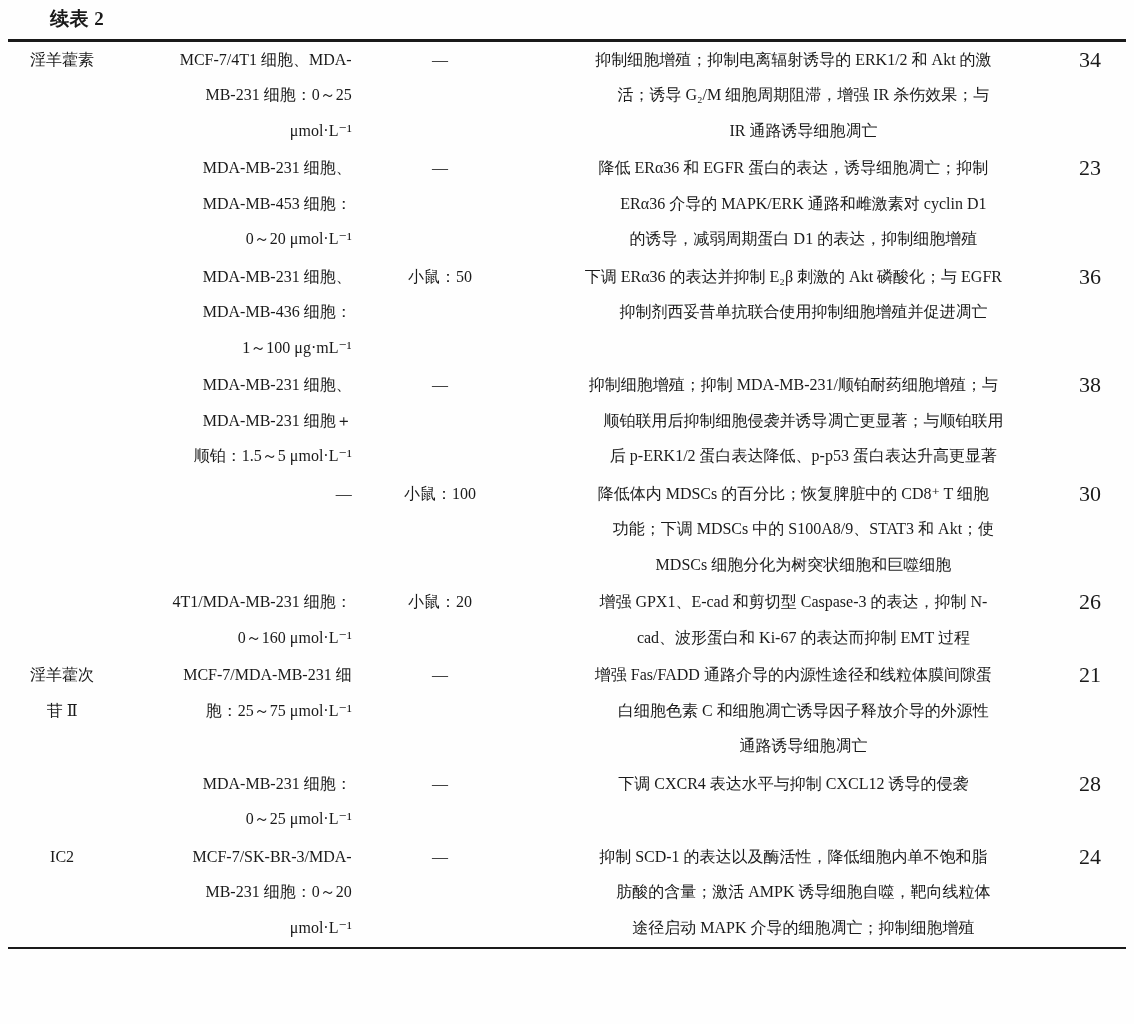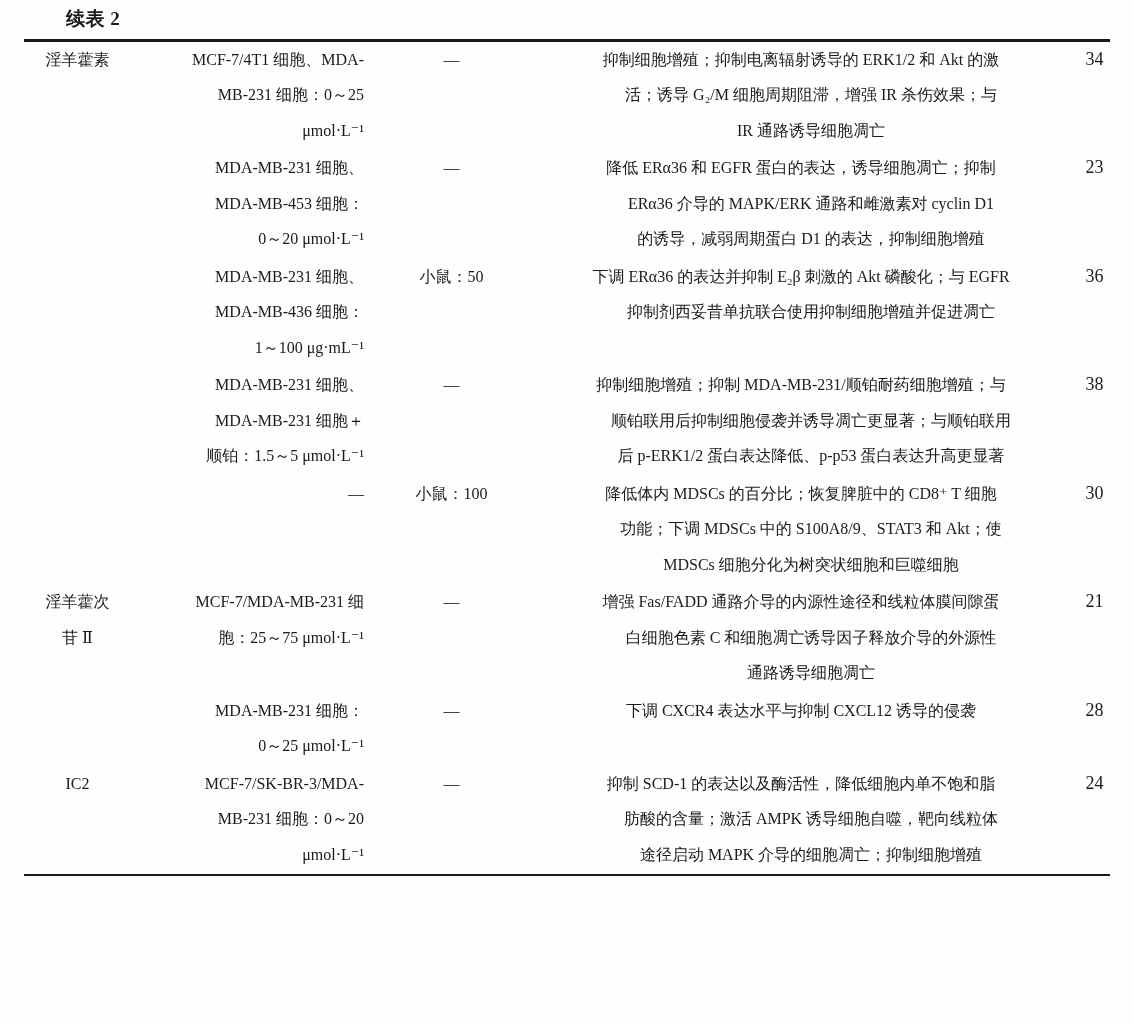--- a/index.html
+++ b/index.html
@@ -14,21 +14,21 @@
     font-family: "Liberation Serif", "DejaVu Serif", serif;
     color: #1a1a1a;
     -webkit-font-smoothing: antialiased;
   }
 
   .page {
     position: relative;
     width: 1134px;
     height: 1024px;
     box-sizing: border-box;
-    padding: 0 24px;
+    padding: 0 8px;
     background: #fefefe;
   }
 
   
   .caption {
     font-size: 19px;
     font-weight: bold;
     letter-spacing: 0.5px;
     padding: 6px 0 6px 42px;
     line-height: 1.4;
@@ -107,21 +107,21 @@
     text-align: center;
   }
   .mech {
     text-align: center;
     padding-left: 4px;
   }
   .mech .ln { display: block; }
   .mech .ln.ind { padding-left: 20px; }
   .ref {
     text-align: center;
-    font-size: 18px;
+    font-size: 22px;
   }
 
   .row-group > td { padding-bottom: 2px; }
 </style>
 </head>
 <body>
 
 <div class="page">
 
   <div class="caption">续表 2</div>
@@ -169,20 +169,27 @@
           <td class="cell ref">38</td>
         </tr>
         <tr class="row-group">
           <td class="cell comp"></td>
           <td class="cell vitro"><span class="ln">—</span></td>
           <td class="cell vivo">小鼠：100</td>
           <td class="cell mech"><span class="ln">降低体内 MDSCs 的百分比；恢复脾脏中的 CD8⁺ T 细胞</span><span class="ln ind">功能；下调 MDSCs 中的 S100A8/9、STAT3 和 Akt；使</span><span class="ln ind">MDSCs 细胞分化为树突状细胞和巨噬细胞</span></td>
           <td class="cell ref">30</td>
         </tr>
         <tr class="row-group">
+          <td class="cell comp"></td>
+          <td class="cell vitro"><span class="ln">4T1/MDA-MB-231 细胞：</span><span class="ln ind">0～160 μmol·L⁻¹</span></td>
+          <td class="cell vivo">小鼠：20</td>
+          <td class="cell mech"><span class="ln">增强 GPX1、E-cad 和剪切型 Caspase-3 的表达，抑制 N-</span><span class="ln ind">cad、波形蛋白和 Ki-67 的表达而抑制 EMT 过程</span></td>
+          <td class="cell ref">26</td>
+        </tr>
+        <tr class="row-group">
           <td class="cell comp">淫羊藿次
 苷 Ⅱ</td>
           <td class="cell vitro"><span class="ln">MCF-7/MDA-MB-231 细</span><span class="ln ind">胞：25～75 μmol·L⁻¹</span></td>
           <td class="cell vivo">—</td>
           <td class="cell mech"><span class="ln">增强 Fas/FADD 通路介导的内源性途径和线粒体膜间隙蛋</span><span class="ln ind">白细胞色素 C 和细胞凋亡诱导因子释放介导的外源性</span><span class="ln ind">通路诱导细胞凋亡</span></td>
           <td class="cell ref">21</td>
         </tr>
         <tr class="row-group">
           <td class="cell comp"></td>
           <td class="cell vitro"><span class="ln">MDA-MB-231 细胞：</span><span class="ln ind">0～25 μmol·L⁻¹</span></td>

